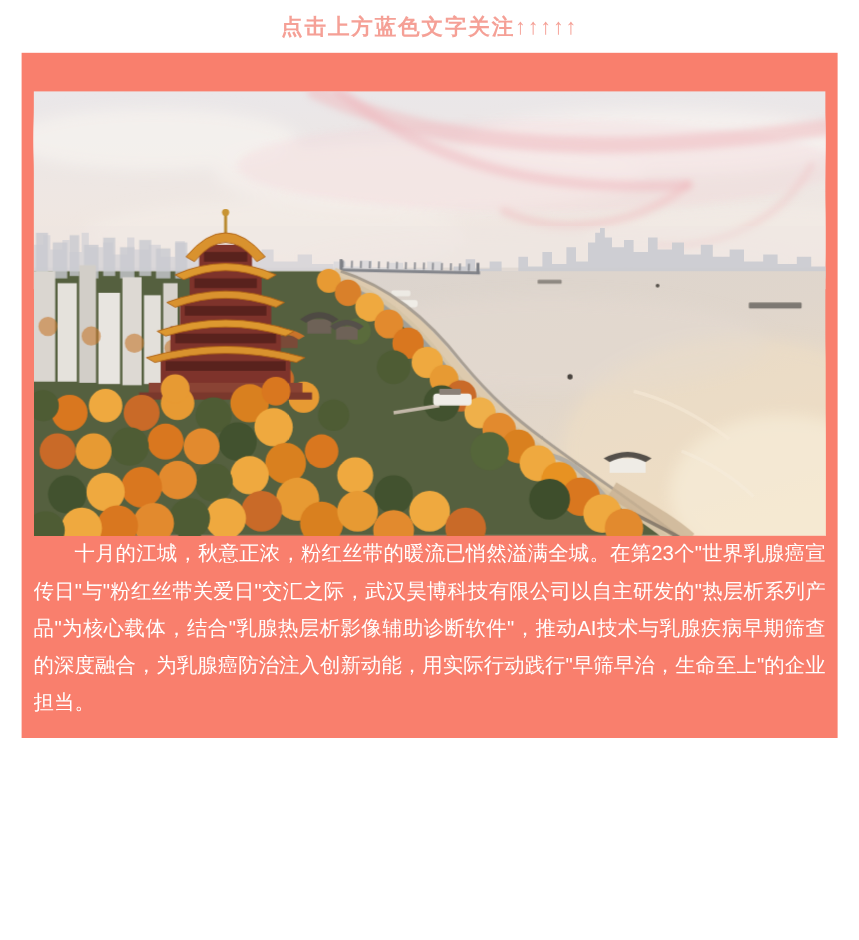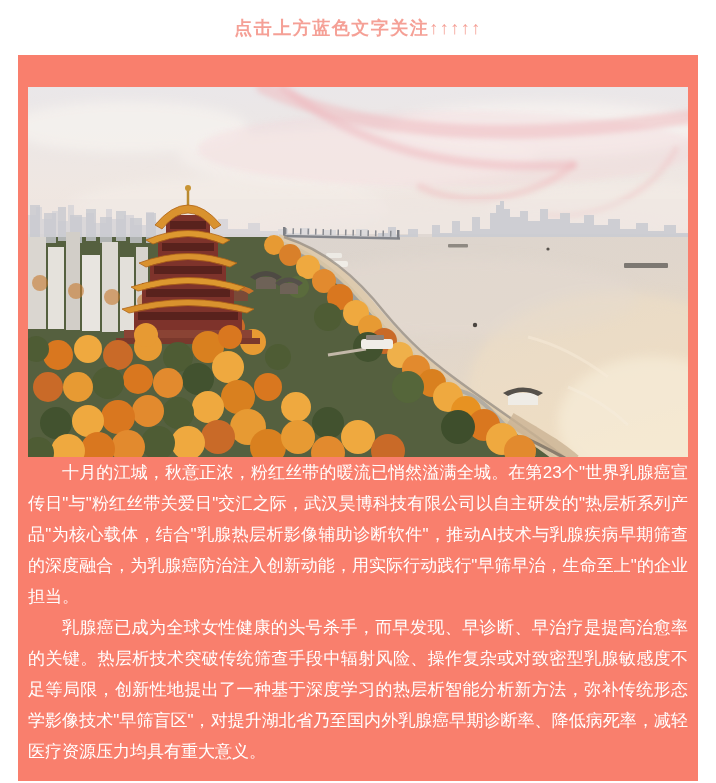--- a/index.html
+++ b/index.html
@@ -7,21 +7,21 @@
     --header-text:#f5a096;
     --body-text:#ffffff;
   }
   html,body{margin:0;padding:0;background:#ffffff;}
   body{
     width:716px;height:783px;
     font-family:"Liberation Sans",sans-serif;
     overflow:hidden;
   }
   .follow-banner{
-    height:55px;
+    height:44px;
     display:flex;align-items:center;justify-content:center;
     color:var(--header-text,#f5a096);
     font-size:18px;font-weight:bold;letter-spacing:1.5px;
   }
   .card{
     width:680px;margin:0 auto;box-sizing:border-box;
     background:var(--card-bg,#f97f6d);
     padding:32px 10px 14px 10px;
   }
   .photo{width:660px;height:370px;}
@@ -273,15 +273,14 @@
       <g>
         <path d="M300,268 L338,262" stroke="#c3b8a9" stroke-width="3" fill="none"></path>
         <rect x="333" y="252" width="32" height="10" rx="3" fill="#f0ede7"></rect>
         <rect x="338" y="248" width="18" height="5" rx="1" fill="#8a8178"></rect>
       </g>
     </svg>
   </div>
 
   <p class="para-1">十月的江城，秋意正浓，粉红丝带的暖流已悄然溢满全城。在第23个"世界乳腺癌宣传日"与"粉红丝带关爱日"交汇之际，武汉昊博科技有限公司以自主研发的"热层析系列产品"为核心载体，结合"乳腺热层析影像辅助诊断软件"，推动AI技术与乳腺疾病早期筛查的深度融合，为乳腺癌防治注入创新动能，用实际行动践行"早筛早治，生命至上"的企业担当。</p>
 
-  <p class="para-2">乳腺癌已成为全球女性健康的头号杀手，而早发现、早诊断、早治疗是提高治愈率的关键。热层析技术突破传统筛查手段中辐射风险、操作复杂或对致密型乳腺敏感度不足等局限，创新性地提出了一种基于深度学习的热层析智能分析新方法，弥补传统形态学影像技术"早筛盲区"，对提升湖北省乃至国内外乳腺癌早期诊断率、降低病死率，减轻医疗资源压力均具有重大意义。</p>
 
 </div>
 
 </body></html>

